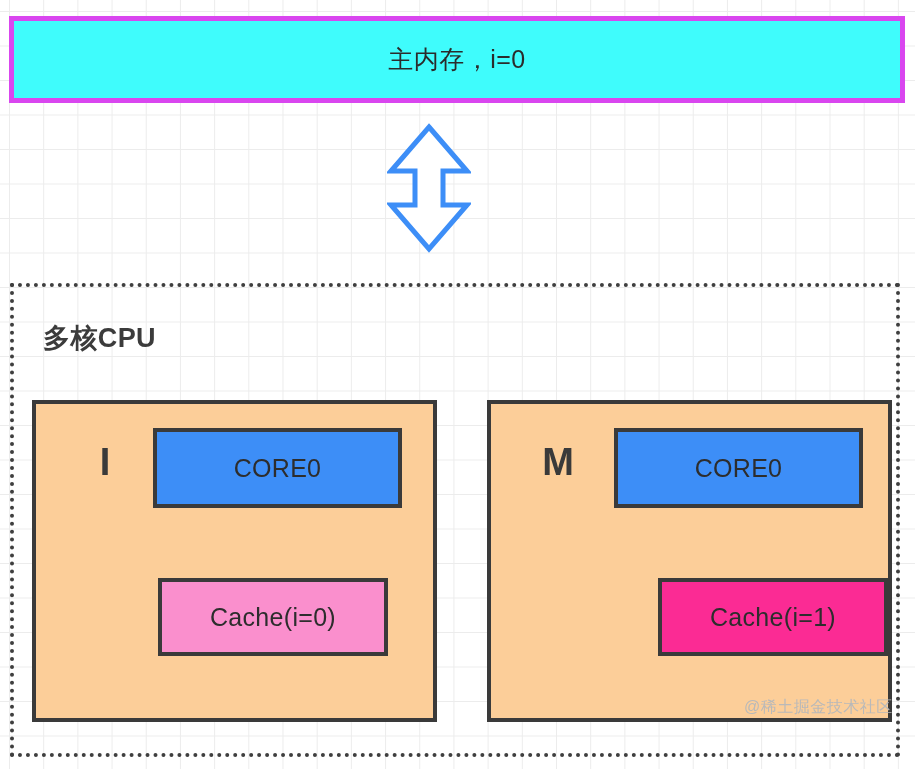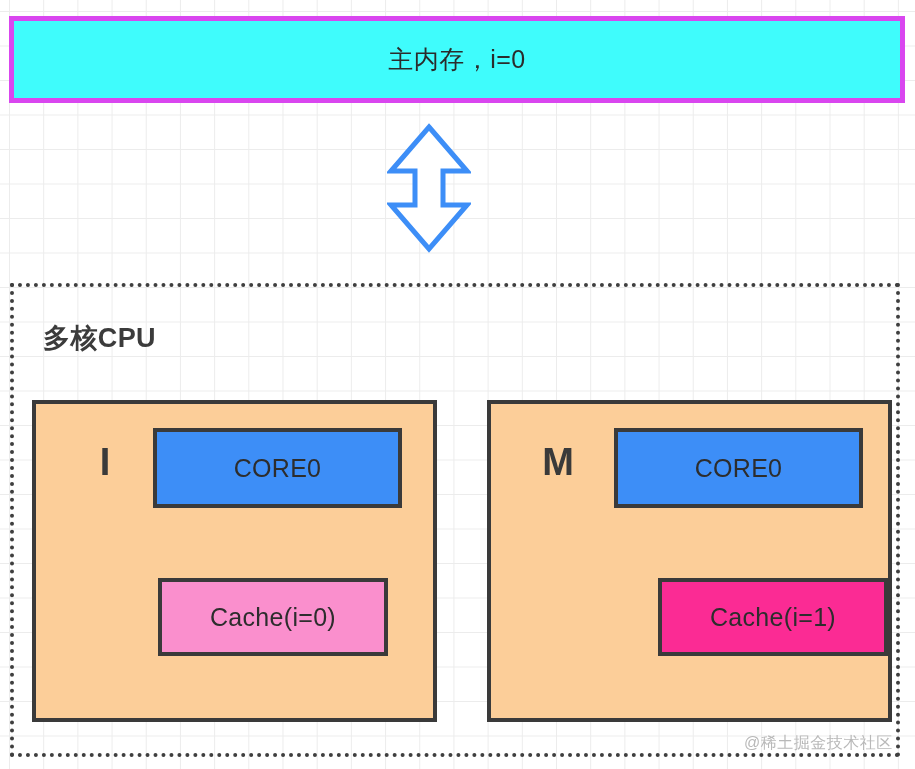--- a/index.html
+++ b/index.html
@@ -136,21 +136,21 @@
     width: 230px;
     height: 78px;
   }
   #cache-box-left  { left: 158px; background: #fa8fcd; }
   #cache-box-right { left: 614px; background: #fb2b94; margin-left: 44px; }
 
   
   #watermark {
     position: absolute;
     left: 744px;
-    top: 733px;
+    top: 697px;
     font-size: 16px;
     color: #b9b9b9;
     white-space: nowrap;
     letter-spacing: 0.5px;
   }
 </style>
 </head>
 <body>
 
 <div id="grid-bg"></div>

